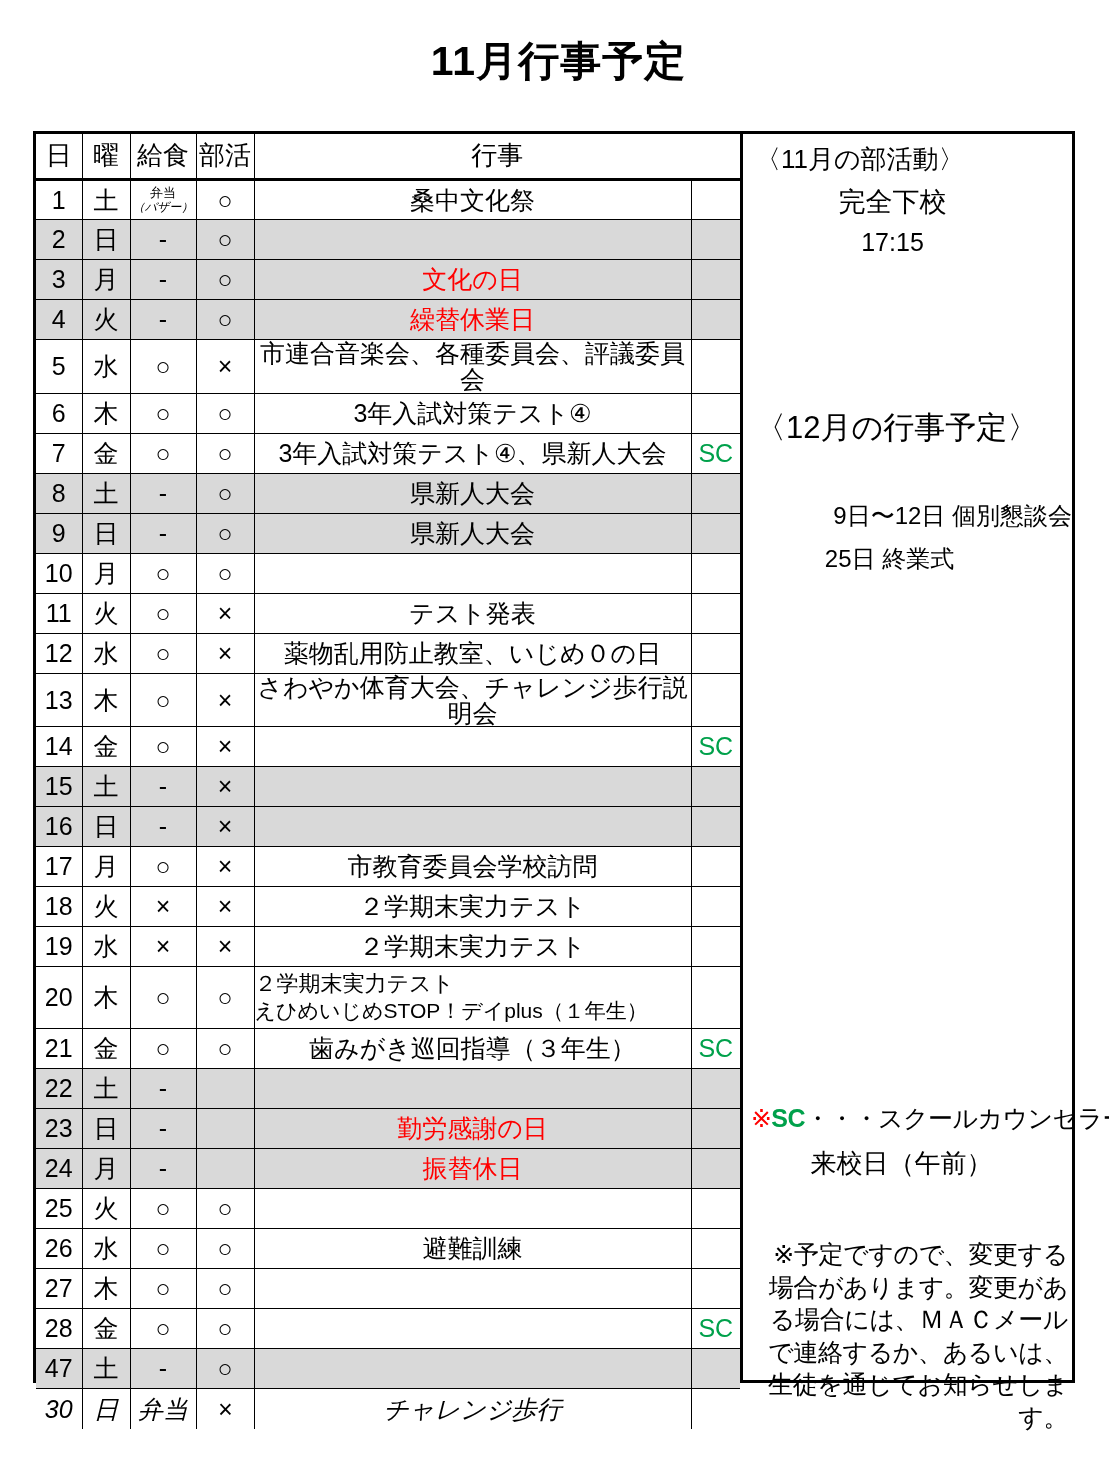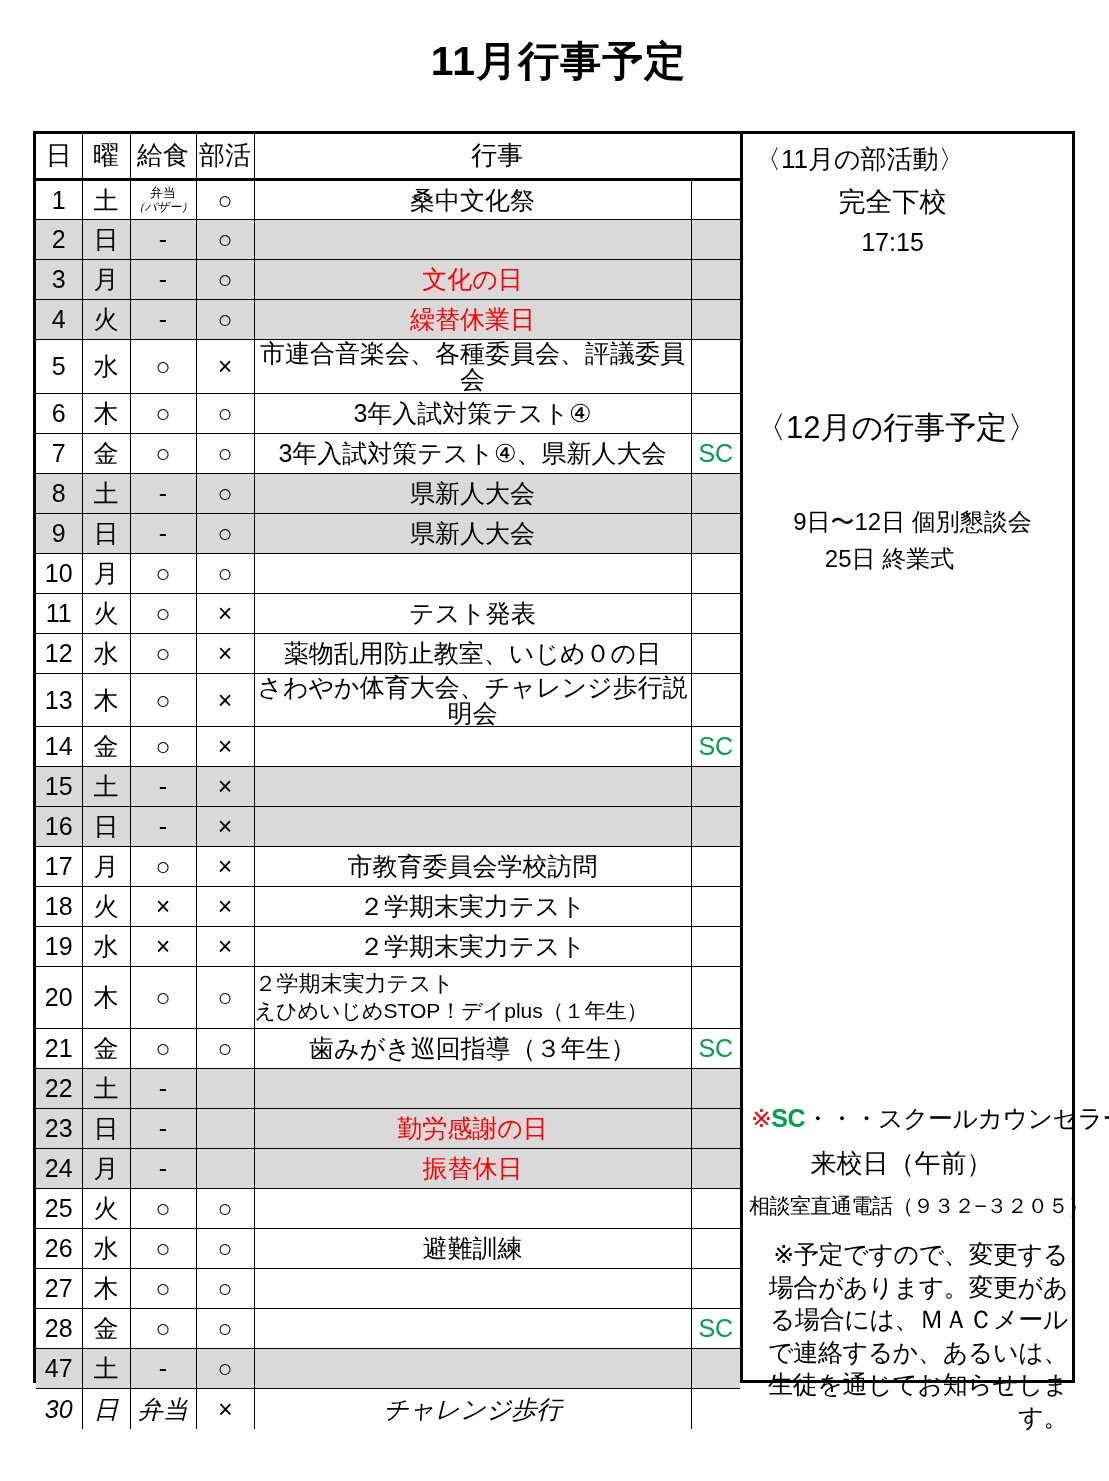--- a/index.html
+++ b/index.html
@@ -106,21 +106,21 @@
   }
   .side-inner{position:relative;width:100%;height:100%;}
   .sp{position:absolute;left:0;width:100%;box-sizing:border-box;}
 
   .sp-h1{top:8px;padding-left:12px;font-size:26px;text-align:left;}
   .sp-l1{top:50px;text-align:center;font-size:27px;padding-right:30px;}
   .sp-l2{top:94px;text-align:center;font-size:25px;padding-right:30px;}
 
   .sp-h2{top:267px;padding-left:12px;font-size:31px;text-align:left;margin-top:6px;}
   .sp-d1{top:325px;padding-left:10px;font-size:22px;text-align:left;letter-spacing:-0.3px;}
-  .sp-d2{top:366px;padding-left:10px;font-size:24px;text-align:center;margin-top:6px;}
+  .sp-d2{top:366px;padding-left:10px;font-size:24px;text-align:right;}
   .sp-d3{top:409px;text-align:center;font-size:24px;padding-right:36px;}
 
   .sp-sc{top:968px;padding-left:8px;font-size:25px;text-align:left;letter-spacing:-0.6px;white-space:nowrap;}
   .sp-sc .mark{color:#ff0000;}
   .sp-sc .sc{color:#00A14B;font-weight:bold;}
   .sp-sc2{top:1012px;text-align:center;font-size:26px;padding-right:12px;}
   .sp-tel{top:1058px;padding-left:6px;font-size:21px;text-align:left;letter-spacing:-0.5px;white-space:nowrap;}
 
   .sp-note{
     top:1104px;padding-left:6px;padding-right:4px;
@@ -421,21 +421,20 @@
         <div class="sp sp-h1">〈11月の部活動〉</div>
         <div class="sp sp-l1">完全下校</div>
         <div class="sp sp-l2">17:15</div>
 
         <div class="sp sp-h2">〈12月の行事予定〉</div>
         <div class="sp sp-d2">9日〜12日 個別懇談会</div>
         <div class="sp sp-d3">25日 終業式</div>
 
         <div class="sp sp-sc"><span class="mark">※</span><span class="sc">SC</span><span>・・・スクールカウンセラー</span></div>
         <div class="sp sp-sc2">来校日（午前）</div>
-        <div class="sp sp-tel">相談室直通電話（９３２−３２０５）</div>
 
         <div class="sp sp-note">※予定ですので、変更する場合があります。変更がある場合には、ＭＡＣメールで連絡するか、あるいは、生徒を通じてお知らせします。</div>
       </div>
     </div>
 
   </div>
 
 
 </div>
 

